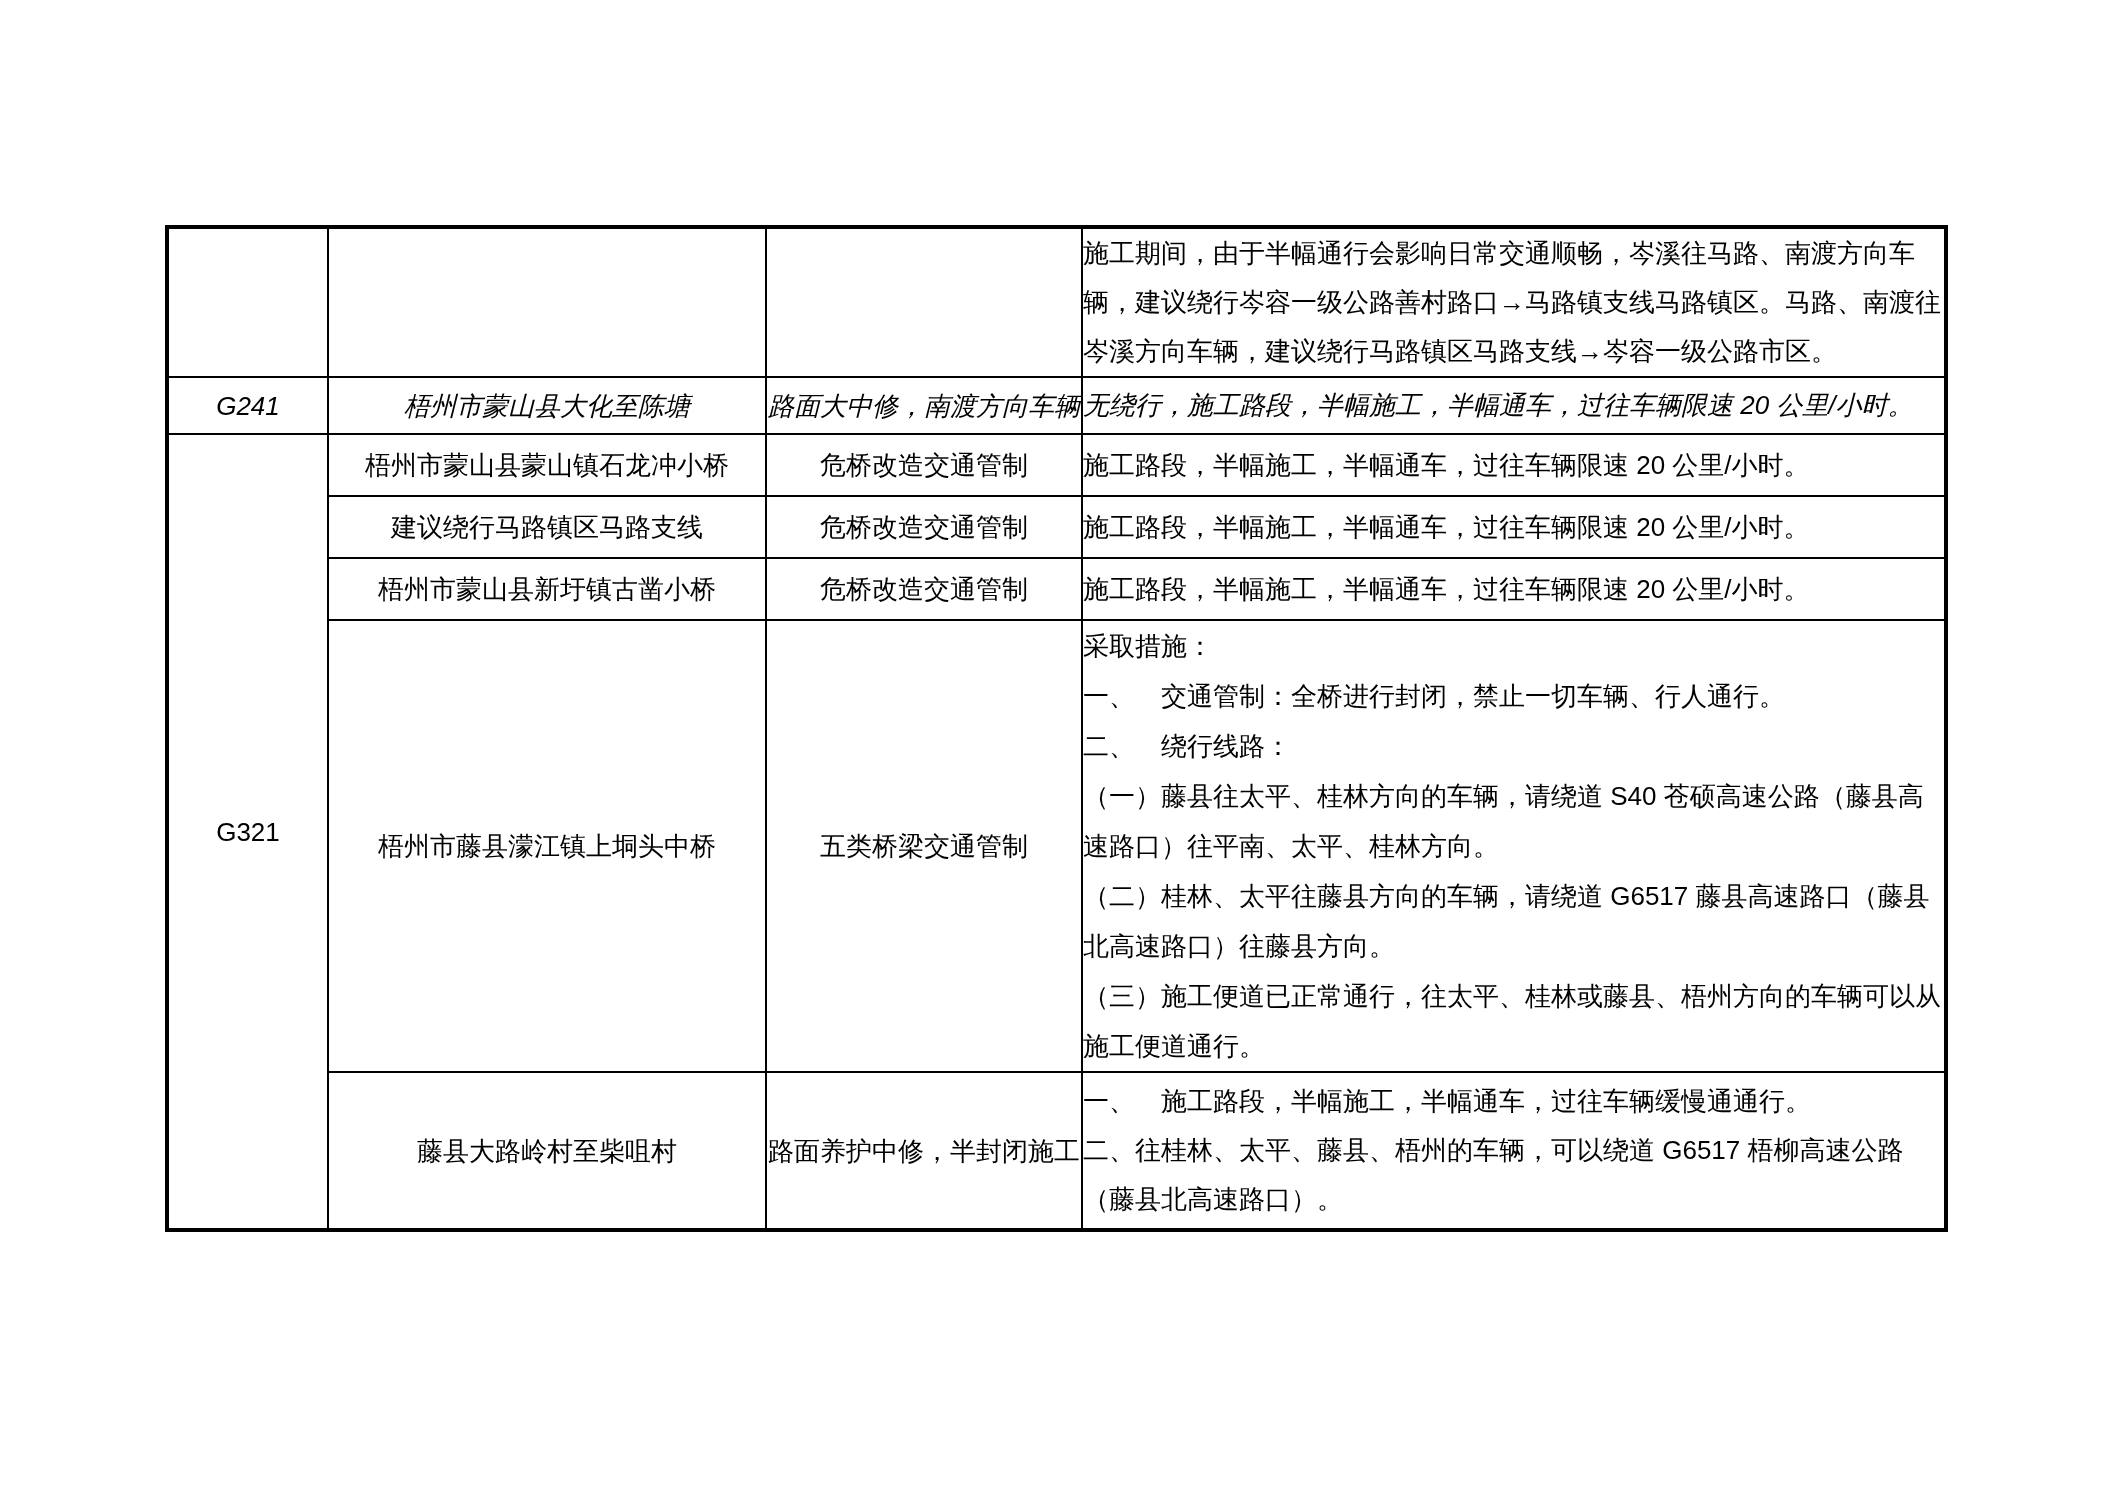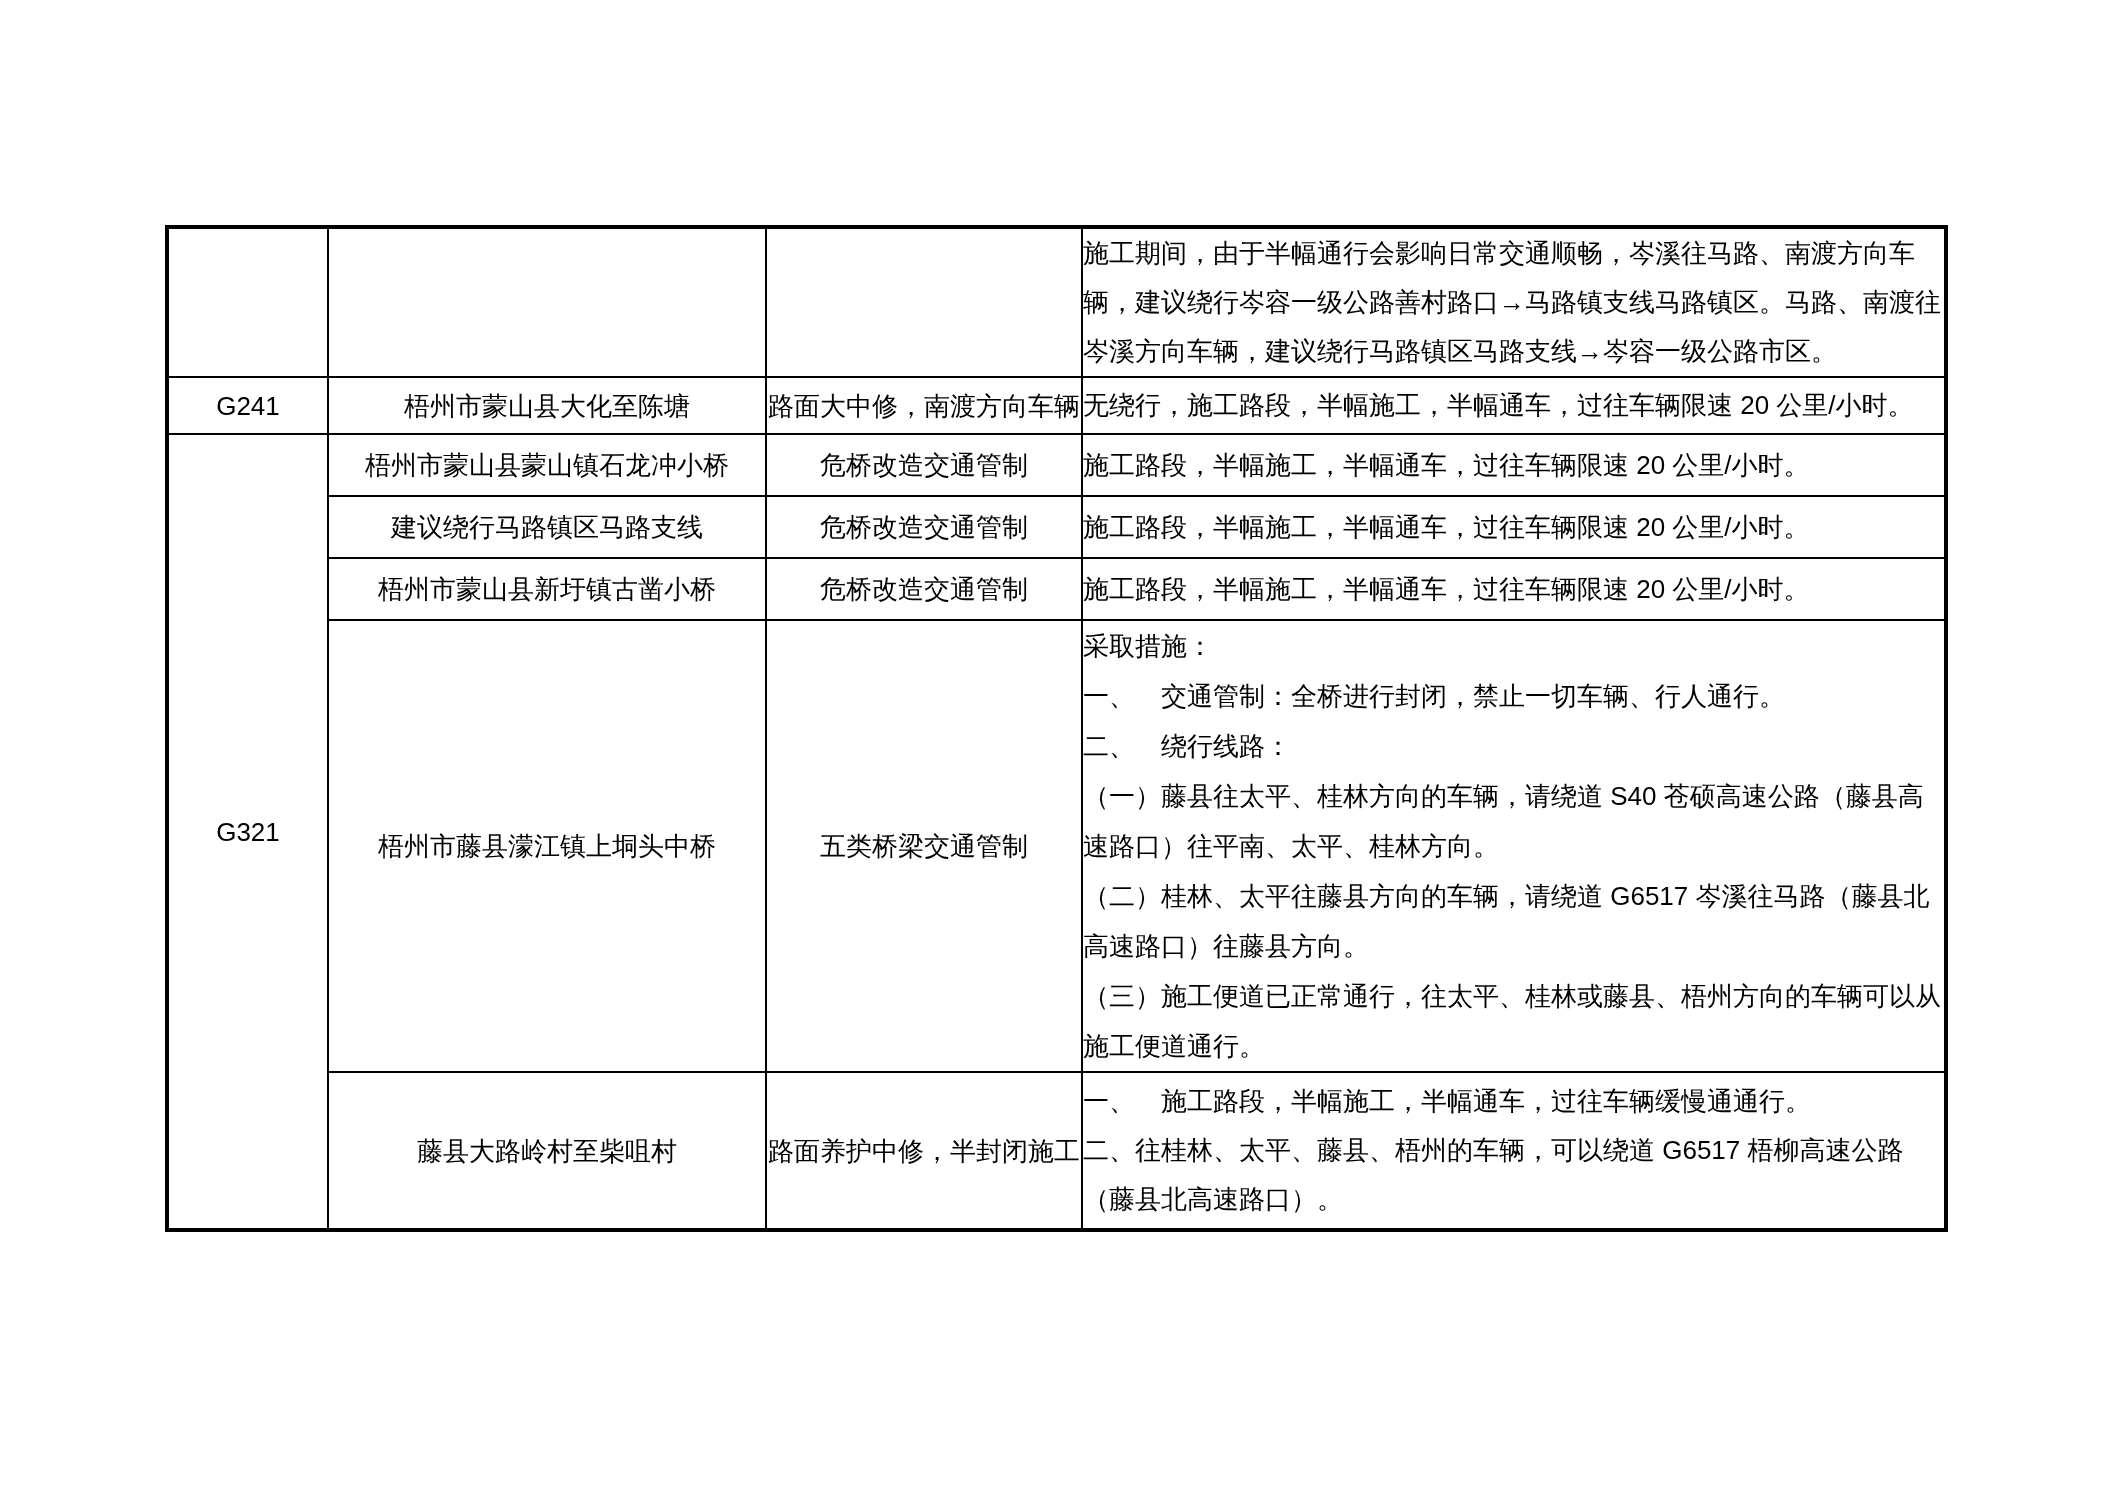--- a/index.html
+++ b/index.html
@@ -41,21 +41,21 @@
   }
   td.detail {
     text-align: left;
     padding: 2px 8px 2px 10px;
   }
   td.detail .para {
     line-height: 49px;
     margin: 0;
   }
   tr.r-cont   { height: 147px; }
-  tr.r-g241   { height: 57px;  }
+  tr.r-g241   { height: 57px; font-style: italic;  }
   tr.r-bridge { height: 62px;  }
   tr.r-big    { height: 450px; }
   tr.r-big td.detail .para { line-height: 50px; }
   tr.r-last   { height: 158px; }
   .page-number {
     position: absolute;
     top: 1333px;
     left: 0;
     width: 100%;
     text-align: center;
@@ -121,21 +121,21 @@
       </tr>
 
       <tr class="r-big">
         <td class="center">梧州市藤县濛江镇上垌头中桥</td>
         <td class="center">五类桥梁交通管制</td>
         <td class="detail">
           <div class="para">采取措施：</div>
           <div class="para">一、　交通管制：全桥进行封闭，禁止一切车辆、行人通行。</div>
           <div class="para">二、　绕行线路：</div>
           <div class="para">（一）藤县往太平、桂林方向的车辆，请绕道 S40 苍硕高速公路（藤县高速路口）往平南、太平、桂林方向。</div>
-          <div class="para">（二）桂林、太平往藤县方向的车辆，请绕道 G6517 岑溪往马路（藤县北高速路口）往藤县方向。</div>
+          <div class="para">（二）桂林、太平往藤县方向的车辆，请绕道 G6517 藤县高速路口（藤县北高速路口）往藤县方向。</div>
           <div class="para">（三）施工便道已正常通行，往太平、桂林或藤县、梧州方向的车辆可以从施工便道通行。</div>
         </td>
       </tr>
 
       <tr class="r-last">
         <td class="center">藤县大路岭村至柴咀村</td>
         <td class="center">路面养护中修，半封闭施工</td>
         <td class="detail">
           <div class="para">一、　施工路段，半幅施工，半幅通车，过往车辆缓慢通通行。</div>
           <div class="para">二、往桂林、太平、藤县、梧州的车辆，可以绕道 G6517 梧柳高速公路（藤县北高速路口）。</div>

